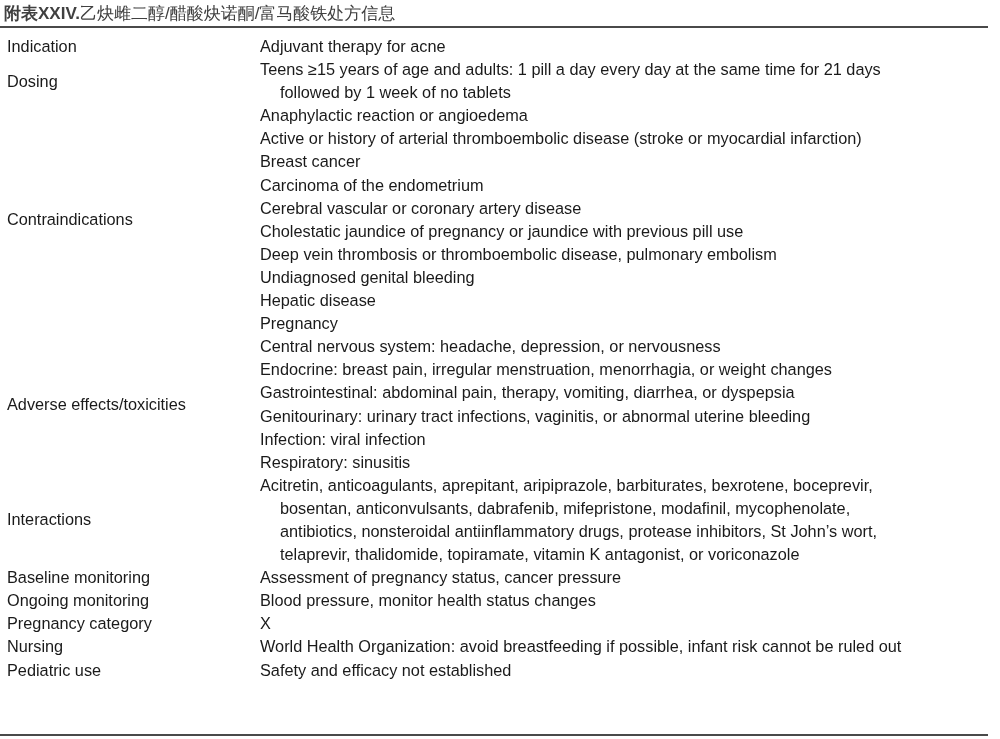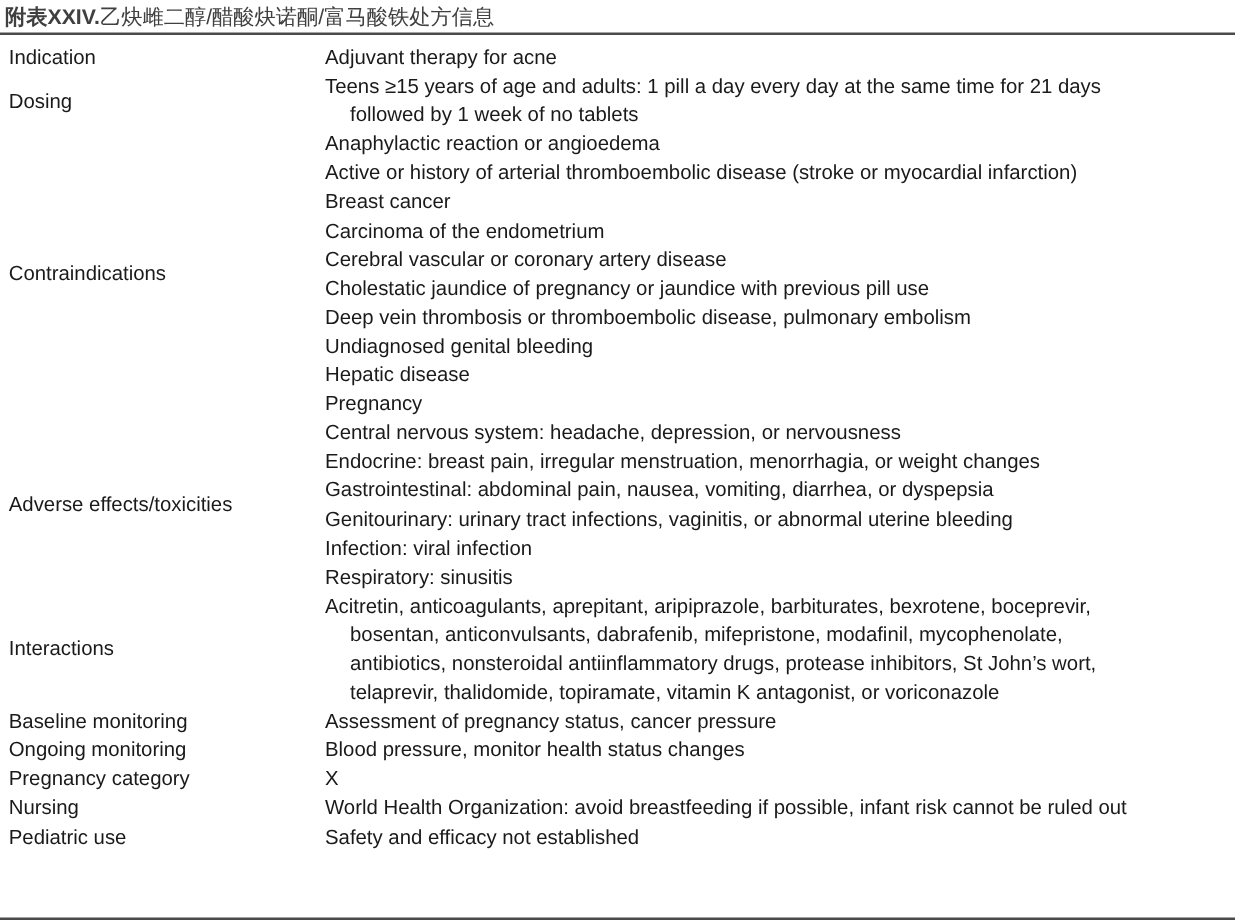--- a/index.html
+++ b/index.html
@@ -107,21 +107,21 @@
       <div class="value-line">Hepatic disease</div>
       <div class="value-line">Pregnancy</div>
     </div>
   </div>
 
   <div class="row">
     <div class="label">Adverse effects/toxicities</div>
     <div class="values">
       <div class="value-line">Central nervous system: headache, depression, or nervousness</div>
       <div class="value-line">Endocrine: breast pain, irregular menstruation, menorrhagia, or weight changes</div>
-      <div class="value-line">Gastrointestinal: abdominal pain, nausea, vomiting, diarrhea, or dyspepsia</div>
+      <div class="value-line">Gastrointestinal: abdominal pain, therapy, vomiting, diarrhea, or dyspepsia</div>
       <div class="value-line">Genitourinary: urinary tract infections, vaginitis, or abnormal uterine bleeding</div>
       <div class="value-line">Infection: viral infection</div>
       <div class="value-line">Respiratory: sinusitis</div>
     </div>
   </div>
 
   <div class="row">
     <div class="label">Interactions</div>
     <div class="values">
       <div class="value-line">Acitretin, anticoagulants, aprepitant, aripiprazole, barbiturates, bexrotene, boceprevir,</div>

